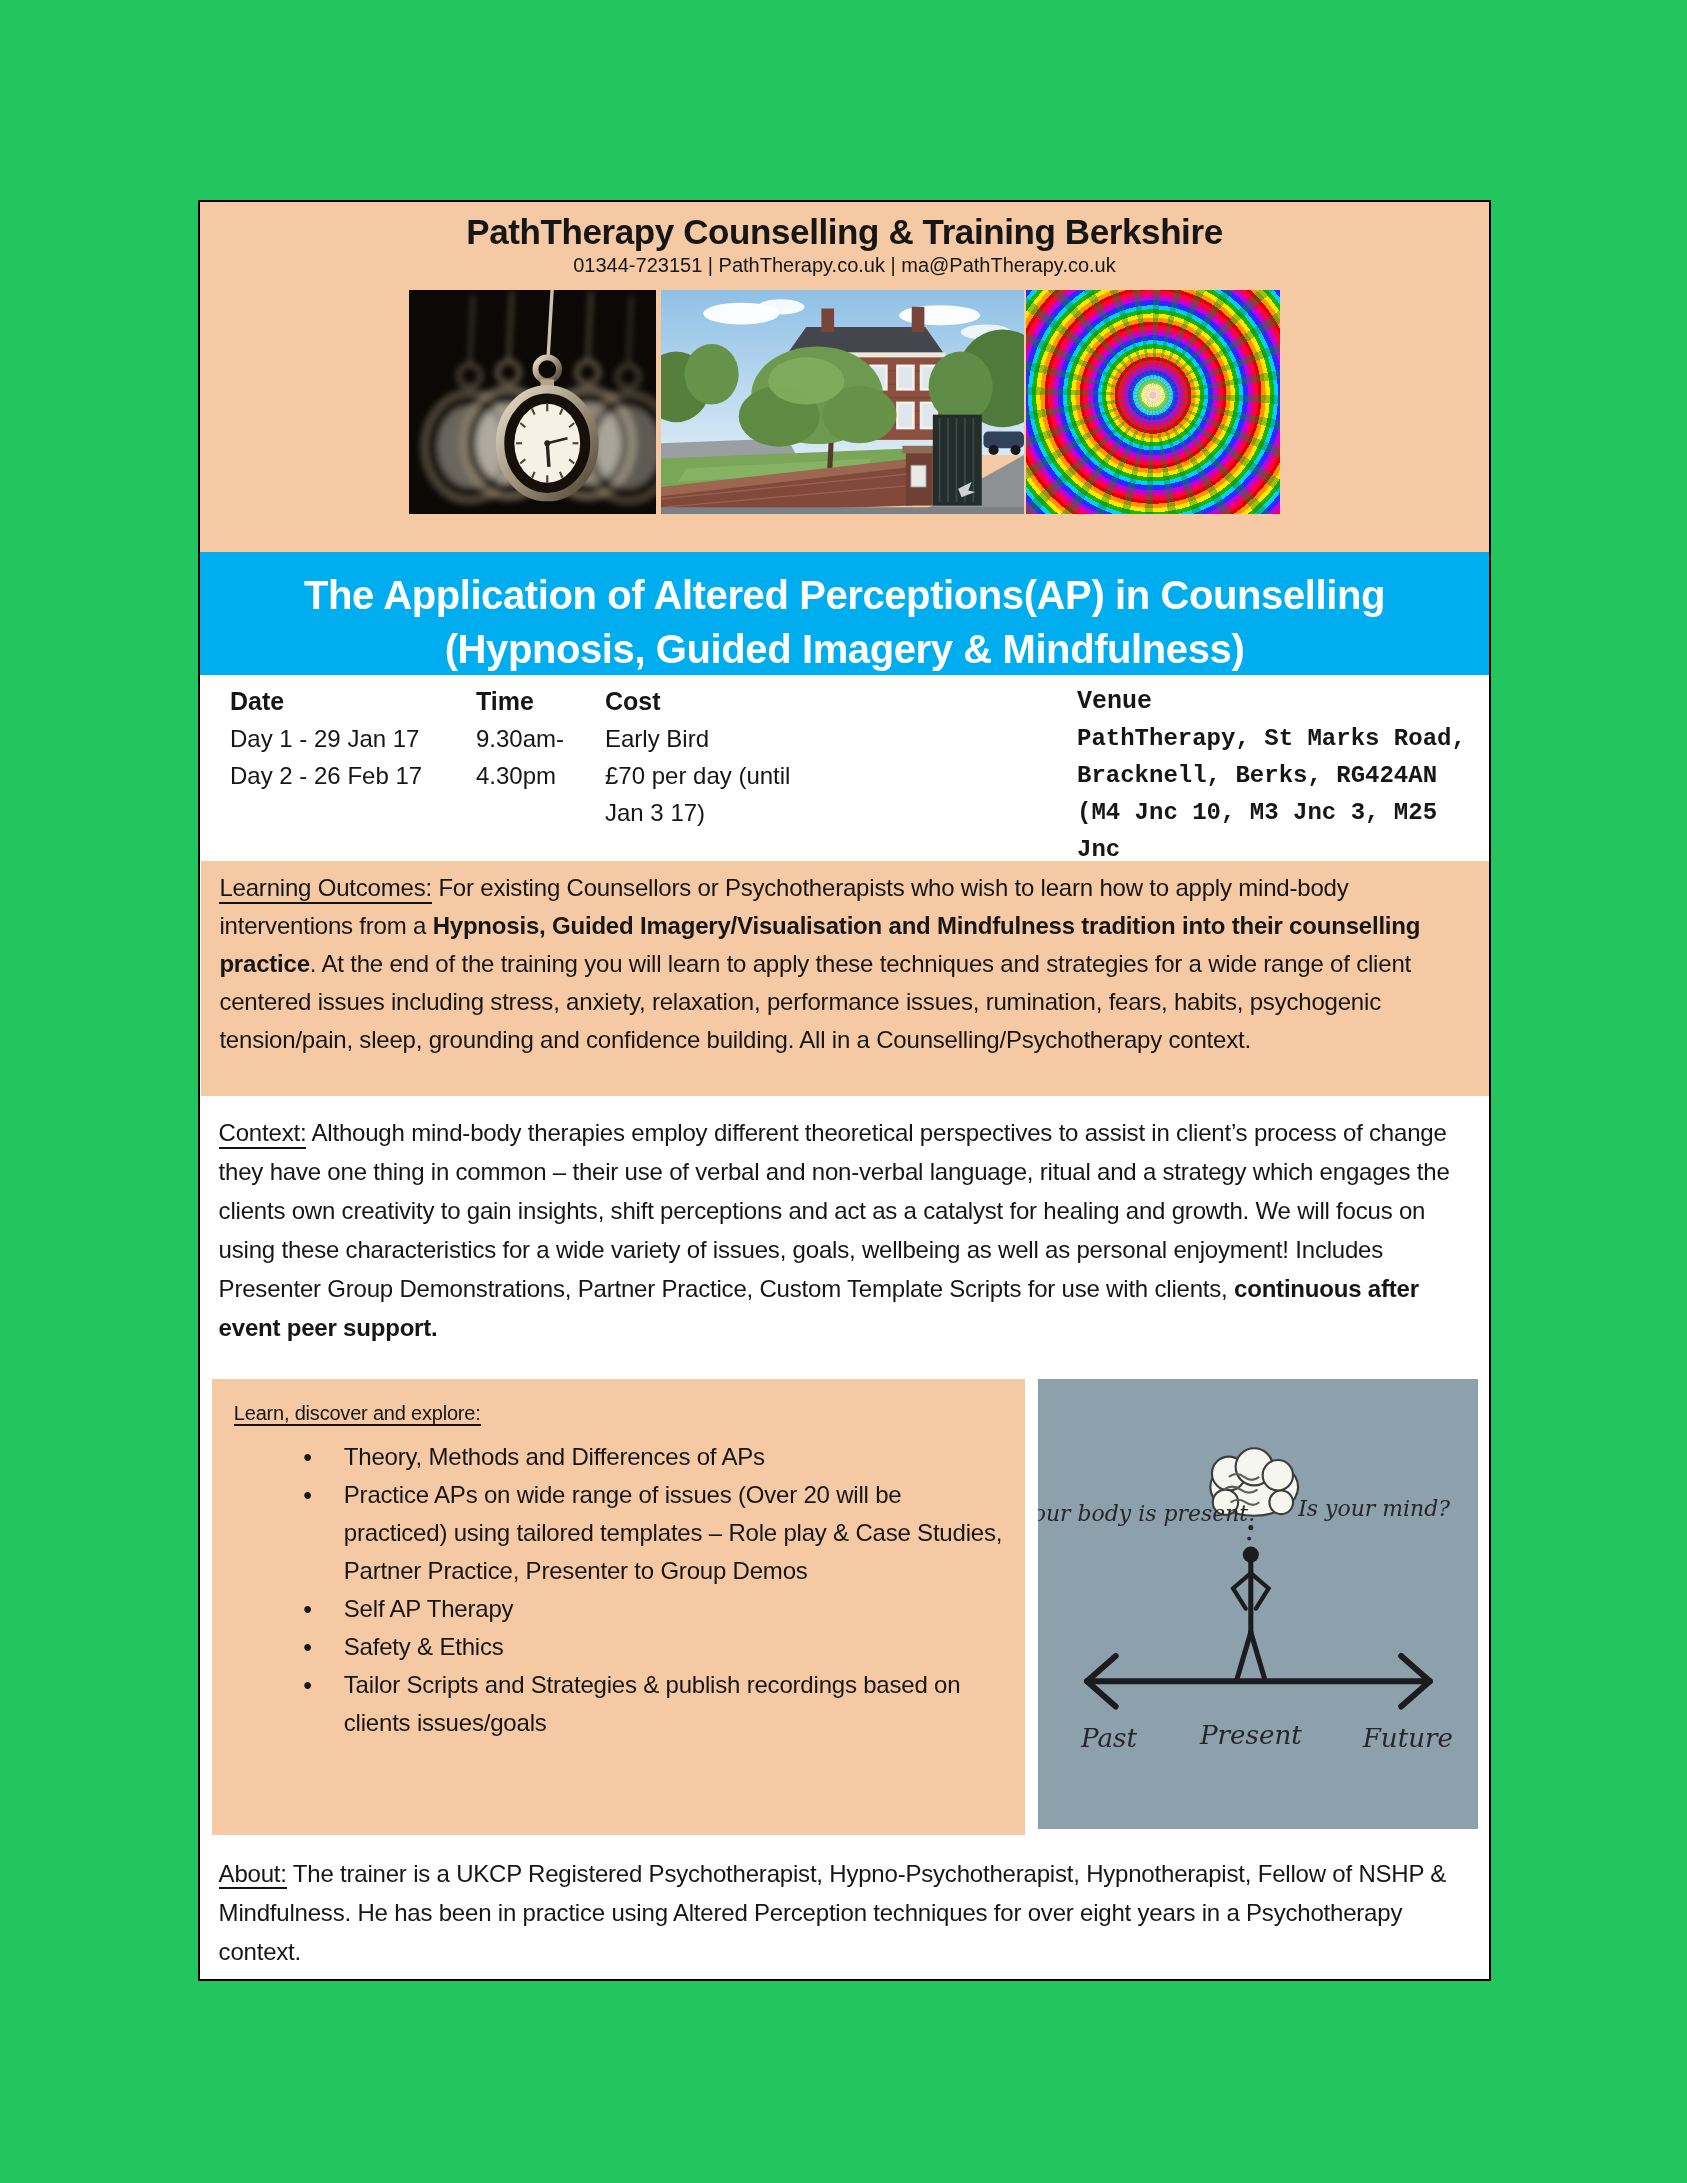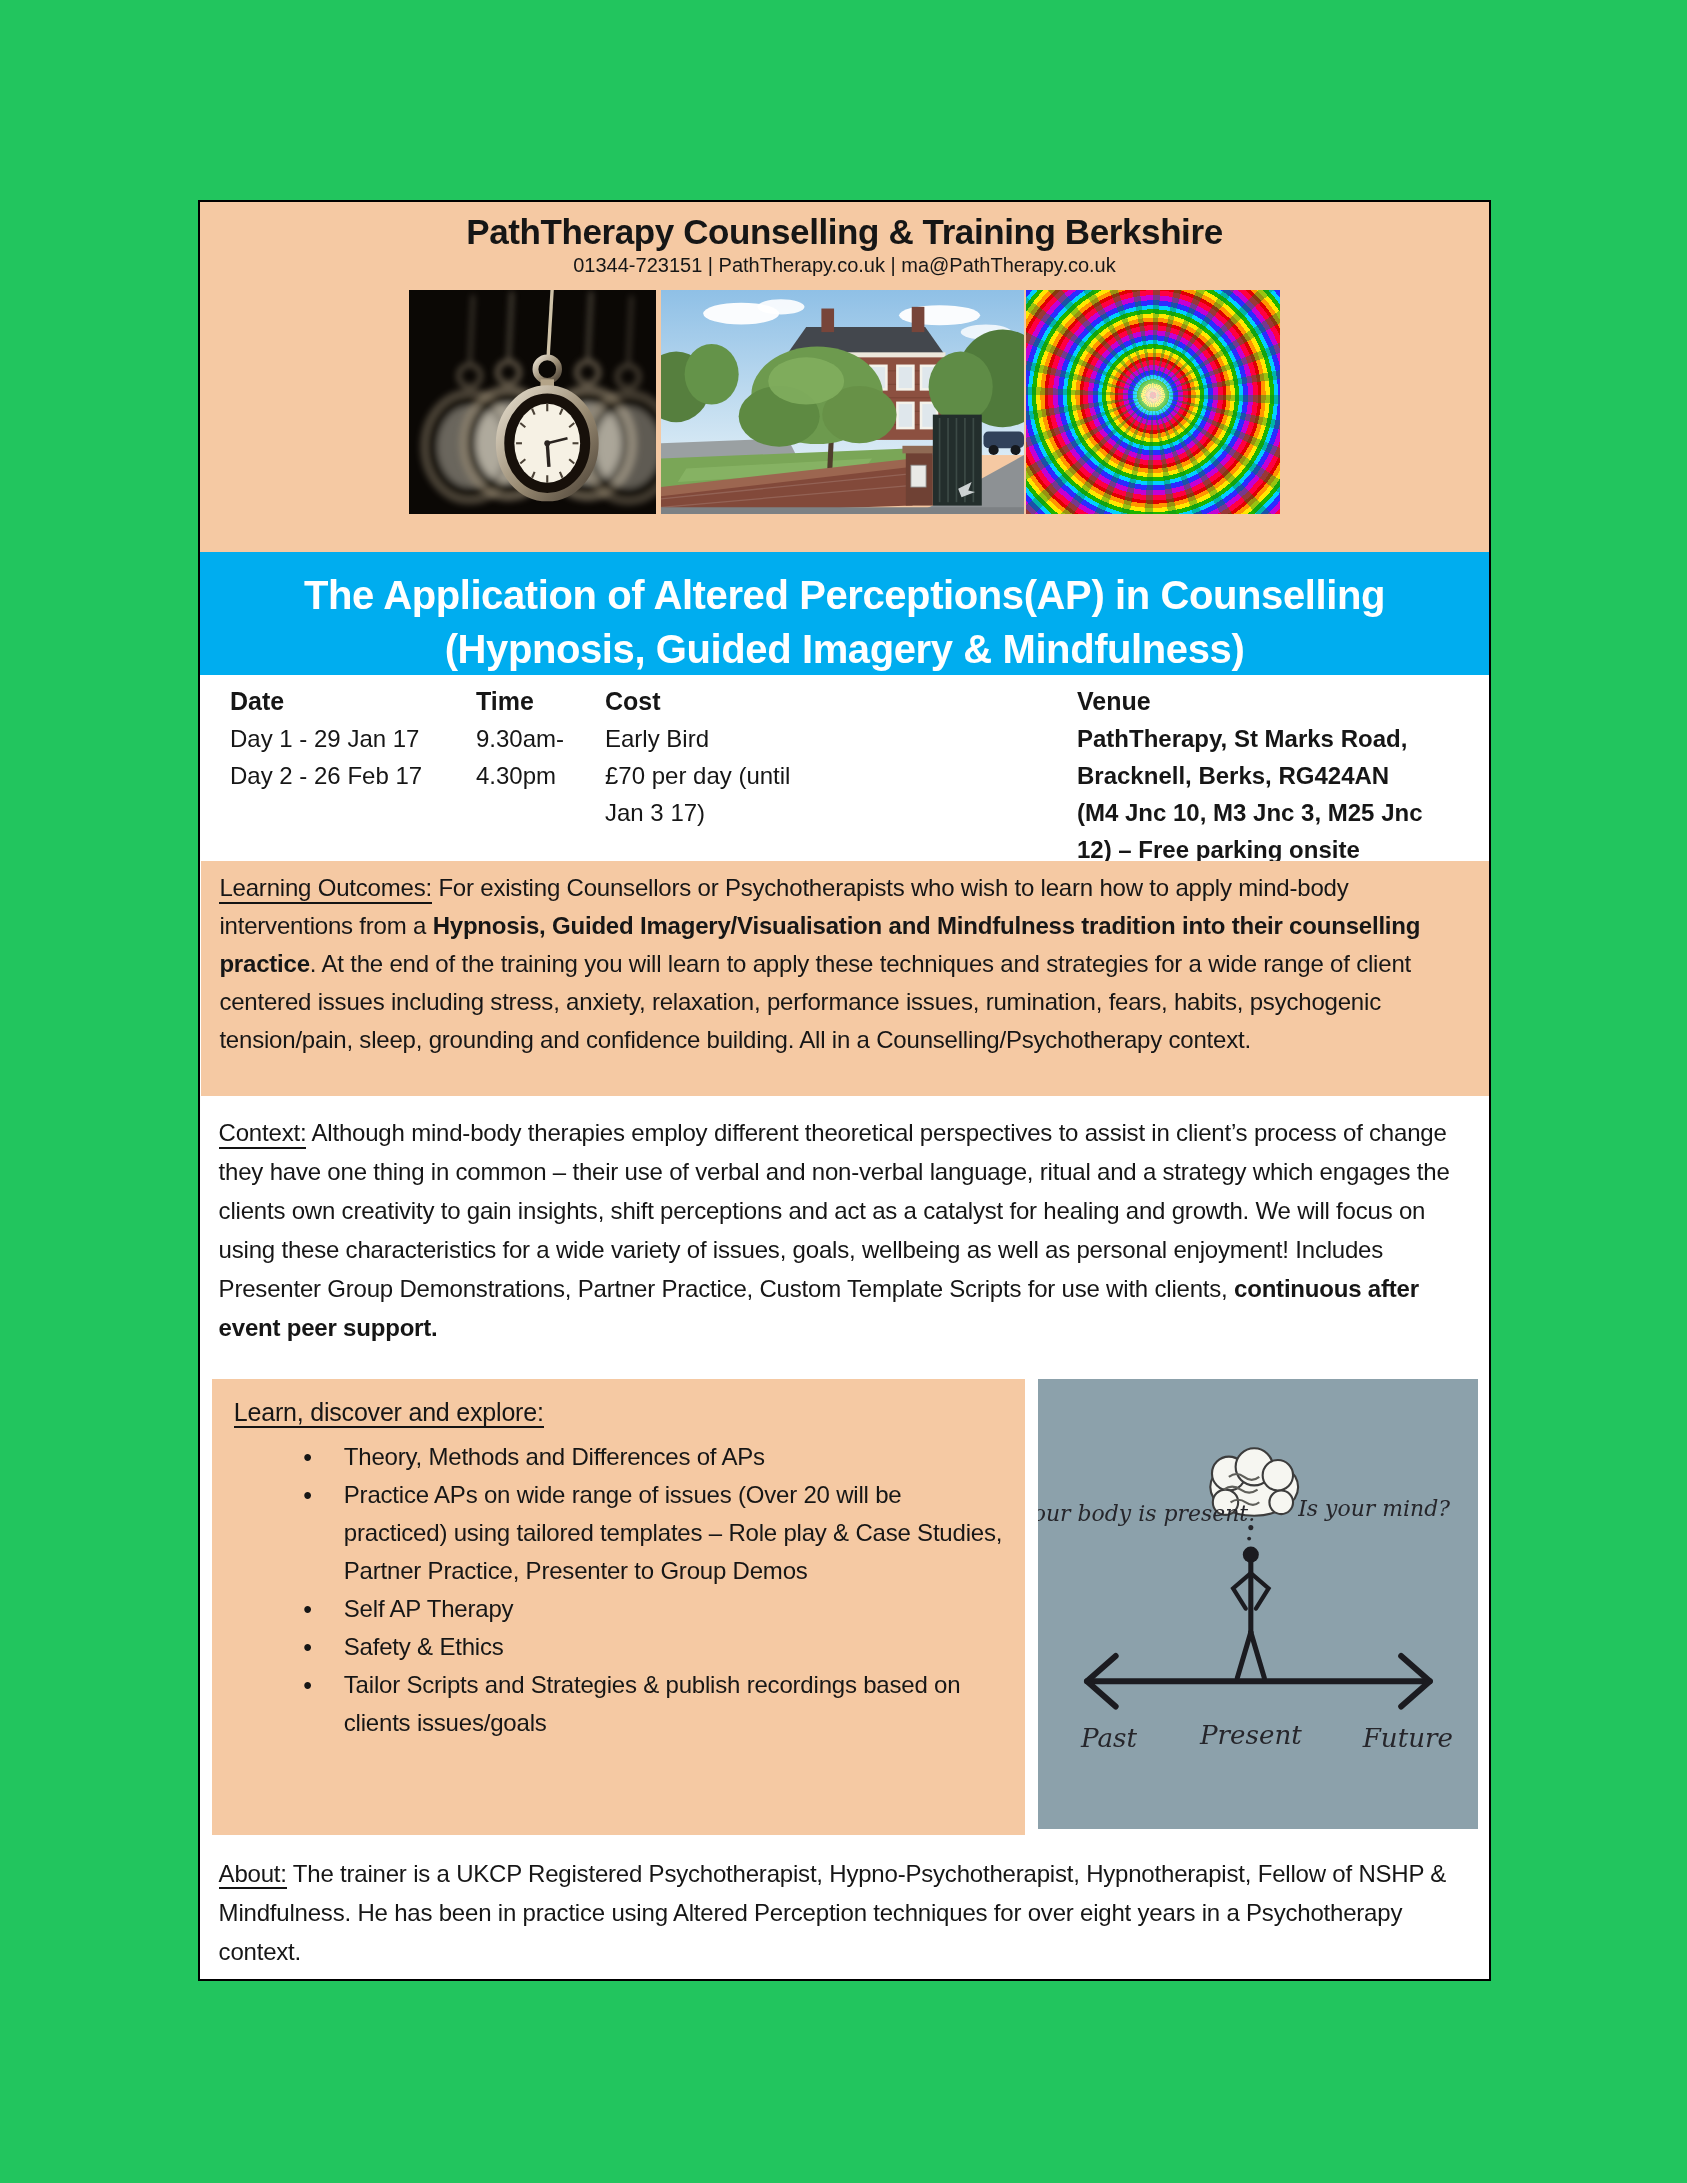--- a/index.html
+++ b/index.html
@@ -29,33 +29,33 @@
         padding-top:16px;box-sizing:border-box;letter-spacing:-0.4px;}
 
   
   .details{position:absolute;left:0;top:473px;width:100%;height:186px;font-size:24px;line-height:37px;}
   .dcol{position:absolute;top:8.4px;}
   .dcol .hd{font-weight:bold;font-size:25px;}
   .col-date{left:30px;width:238px;}
   .col-time{left:276px;width:125px;}
   .col-cost{left:405px;width:253px;}
   .col-cpd{left:666px;width:207px;}
-  .col-venue{left:877px;width:403px;font-weight:bold;}
+  .col-venue{left:877px;width:403px;font-weight:bold;font-family:Liberation Mono, monospace;}
 
   
   .para{font-size:24px;line-height:38px;letter-spacing:-0.2px;}
   .h-ul{font-weight:normal;border-bottom:2.5px solid #141414;padding-bottom:0.8px;}
   .lo-box{position:absolute;left:0.8px;top:659px;width:1288px;height:235px;background:var(--peach);
         padding:8.4px 18.6px;box-sizing:border-box;}
   .context{position:absolute;left:0;top:901px;width:100%;padding:10px 18.6px;box-sizing:border-box;line-height:39px;}
 
   
   .learn-box{position:absolute;left:11.8px;top:1177px;width:813px;height:456px;background:var(--peach);
         padding:13.5px 22px;box-sizing:border-box;}
-  .learn-box .h-ul{font-size:25px;margin-top:35px;}
+  .learn-box .h-ul{font-size:20px;margin-top:35px;}
   .bullets{margin:6.7px 0 0 0;padding:0 0 0 66px;list-style:none;}
   .bullets li{position:relative;padding-left:44px;}
   .bullets li::before{content:"\2022";position:absolute;left:3.4px;top:0;font-size:25px;}
   .cartoon{position:absolute;left:838px;top:1177px;width:440px;height:450px;}
   .cartoon svg{display:block;width:100%;height:100%;}
 
   
   .about{position:absolute;left:0;top:1645px;width:100%;padding:6.7px 18.6px;box-sizing:border-box;line-height:39px;}
 
   :root{--peach:#F5C9A3;--blue:#00ADEF;}

